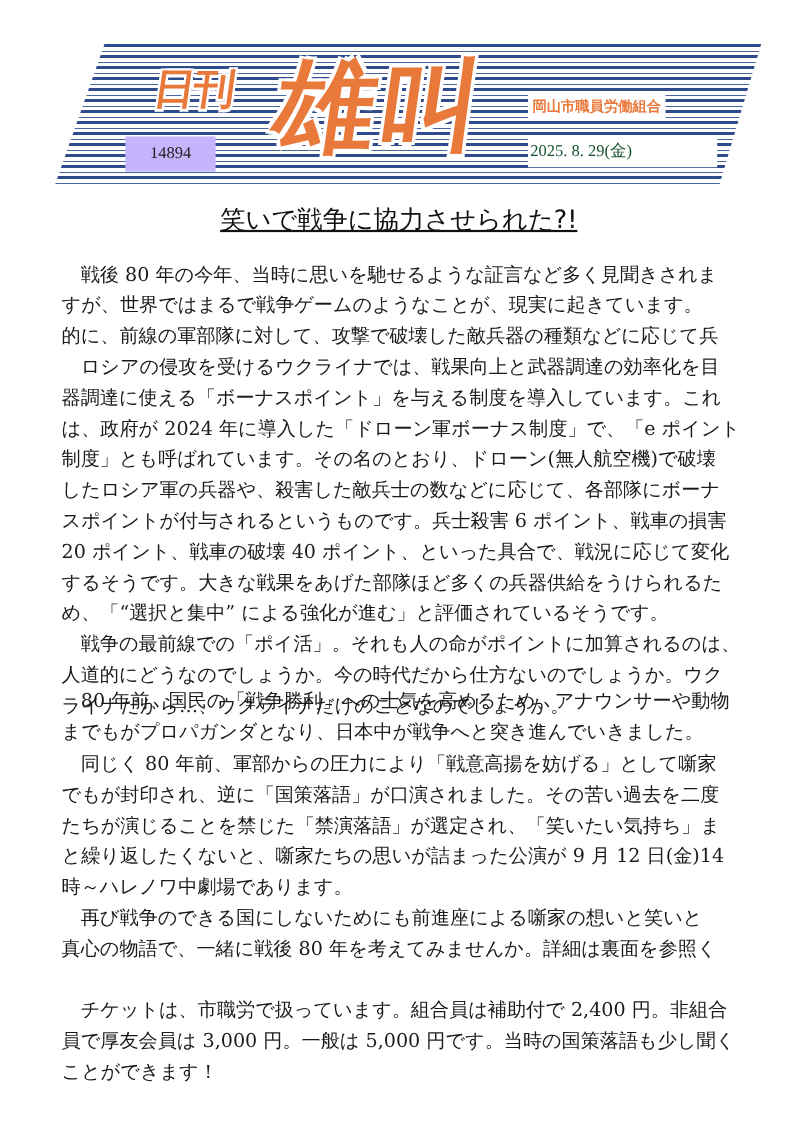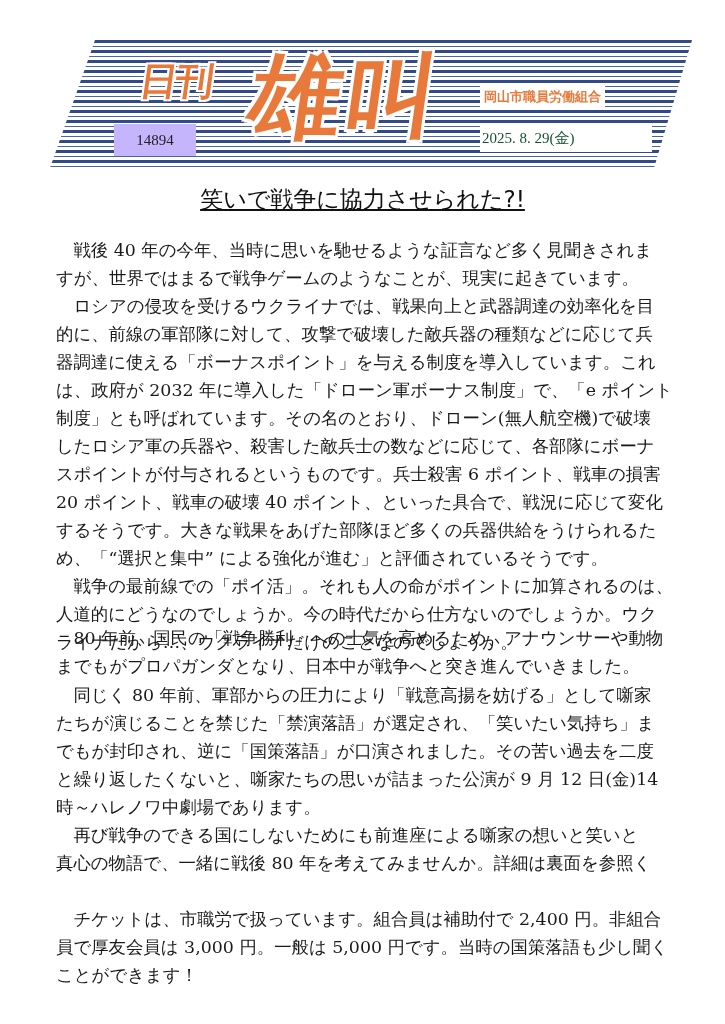--- a/index.html
+++ b/index.html
@@ -34,48 +34,48 @@
   <div class="mh-text-orange kan-big">雄叫</div>
   <div class="mh-text-orange union-name">岡山市職員労働組合</div>
   <div class="issue-no">14894</div>
   <div class="date">2025. 8. 29(金)</div>
 </div>
 
 <h1 class="headline" style="margin:0;font-weight:normal;text-decoration:underline;">笑いで戦争に協力させられた?!</h1>
 
 <div id="article-body">
     <div class="body-text para" style="top: 236px;">
-      <span class="line">　戦後 40 年の今年、当時に思いを馳せるような証言など多く見聞きされま</span>
+      <span class="line">　戦後 80 年の今年、当時に思いを馳せるような証言など多く見聞きされま</span>
       <span class="line">すが、世界ではまるで戦争ゲームのようなことが、現実に起きています。</span>
     </div>
     <div class="body-text para" style="top: 292px;">
+      <span class="line">的に、前線の軍部隊に対して、攻撃で破壊した敵兵器の種類などに応じて兵</span>
       <span class="line">　ロシアの侵攻を受けるウクライナでは、戦果向上と武器調達の効率化を目</span>
-      <span class="line">的に、前線の軍部隊に対して、攻撃で破壊した敵兵器の種類などに応じて兵</span>
       <span class="line">器調達に使える「ボーナスポイント」を与える制度を導入しています。これ</span>
-      <span class="line">は、政府が 2032 年に導入した「ドローン軍ボーナス制度」で、「e ポイント</span>
+      <span class="line">は、政府が 2024 年に導入した「ドローン軍ボーナス制度」で、「e ポイント</span>
       <span class="line">制度」とも呼ばれています。その名のとおり、ドローン(無人航空機)で破壊</span>
       <span class="line">したロシア軍の兵器や、殺害した敵兵士の数などに応じて、各部隊にボーナ</span>
       <span class="line">スポイントが付与されるというものです。兵士殺害 6 ポイント、戦車の損害</span>
       <span class="line">20 ポイント、戦車の破壊 40 ポイント、といった具合で、戦況に応じて変化</span>
       <span class="line">するそうです。大きな戦果をあげた部隊ほど多くの兵器供給をうけられるた</span>
       <span class="line">め、「“選択と集中” による強化が進む」と評価されているそうです。</span>
     </div>
     <div class="body-text para" style="top: 572px;">
       <span class="line">　戦争の最前線での「ポイ活」。それも人の命がポイントに加算されるのは、</span>
       <span class="line">人道的にどうなのでしょうか。今の時代だから仕方ないのでしょうか。ウク</span>
       <span class="line">ライナだから…、ウクライナだけのことなのでしょうか。</span>
     </div>
     <div class="body-text para" style="top: 624px;">
       <span class="line">　80 年前、国民の「戦争勝利」への士気を高めるため、アナウンサーや動物</span>
       <span class="line">までもがプロパガンダとなり、日本中が戦争へと突き進んでいきました。</span>
     </div>
     <div class="body-text para" style="top: 681px;">
       <span class="line">　同じく 80 年前、軍部からの圧力により「戦意高揚を妨げる」として噺家</span>
+      <span class="line">でもが封印され、逆に「国策落語」が口演されました。その苦い過去を二度</span>
       <span class="line">たちが演じることを禁じた「禁演落語」が選定され、「笑いたい気持ち」ま</span>
-      <span class="line">でもが封印され、逆に「国策落語」が口演されました。その苦い過去を二度</span>
       <span class="line">と繰り返したくないと、噺家たちの思いが詰まった公演が 9 月 12 日(金)14</span>
       <span class="line">時～ハレノワ中劇場であります。</span>
     </div>
     <div class="body-text para" style="top: 821px;">
       <span class="line">　再び戦争のできる国にしないためにも前進座による噺家の想いと笑いと</span>
       <span class="line">真心の物語で、一緒に戦後 80 年を考えてみませんか。詳細は裏面を参照く</span>
     </div>
     <div class="body-text para" style="top: 905px;">
       <span class="line">　チケットは、市職労で扱っています。組合員は補助付で 2,400 円。非組合</span>
       <span class="line">員で厚友会員は 3,000 円。一般は 5,000 円です。当時の国策落語も少し聞く</span>

